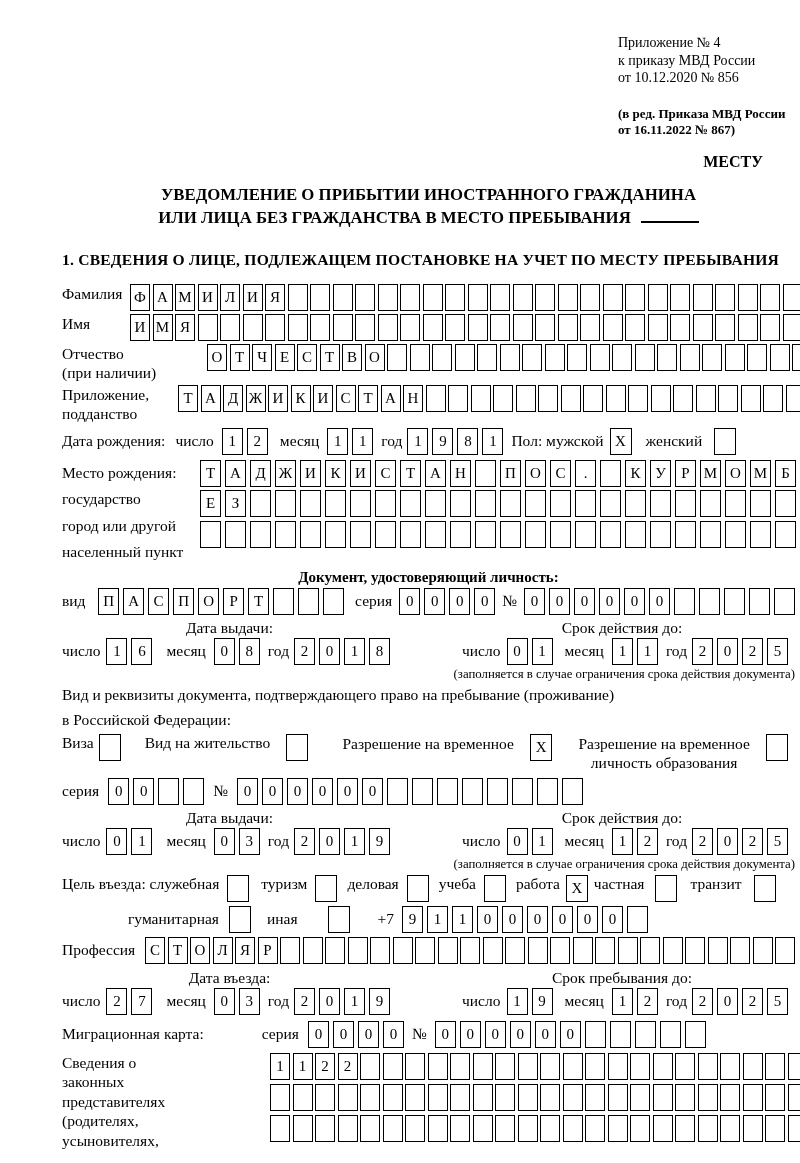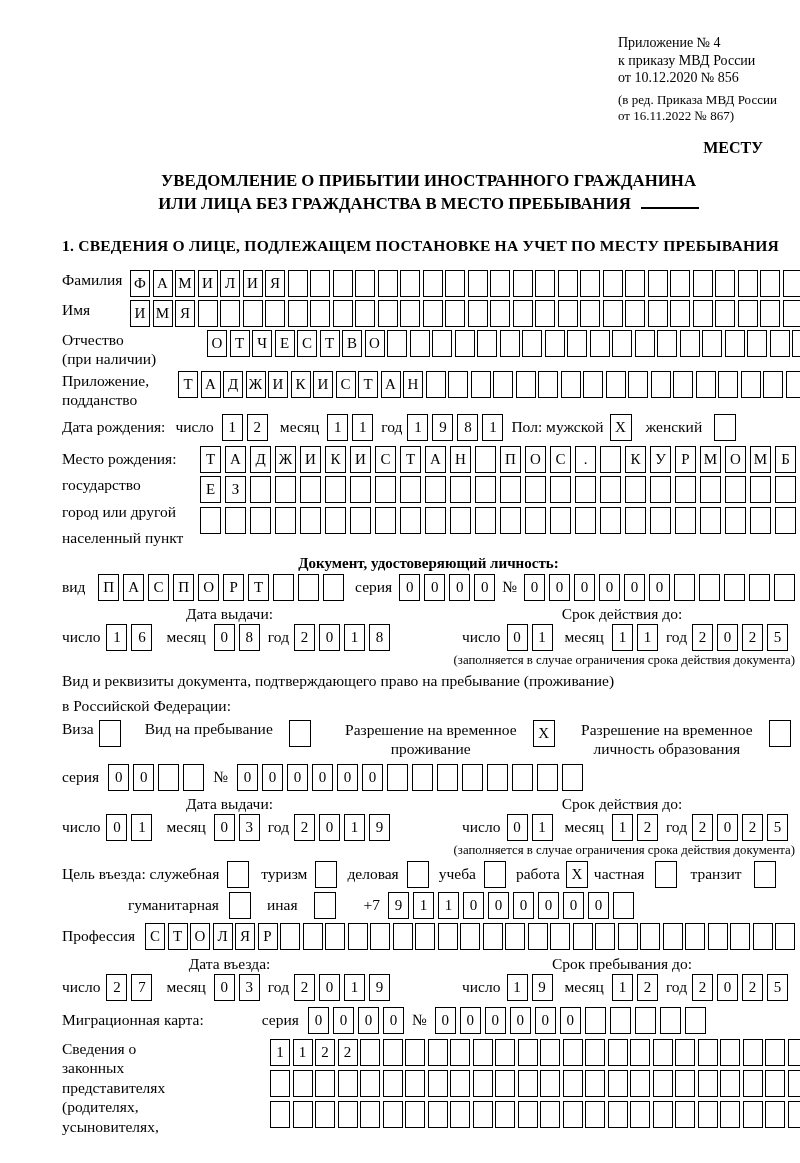--- a/index.html
+++ b/index.html
@@ -1,19 +1,19 @@
 <!DOCTYPE html>
 <html><head>
 <meta charset="utf-8">
 <style>
   html,body{margin:0;padding:0;background:#fff;color:#000;}
   body{width:800px;height:1163px;overflow:hidden;font-family:"Liberation Serif","DejaVu Serif",serif;}
   .page{box-sizing:border-box;width:800px;height:1092px;padding:34px 5px 0 62px;}
   .annex{margin-left:556px;font-size:14px;line-height:17.5px;}
-  .annex .note{font-size:13px;line-height:16.5px;margin-top:5px;}
+  .annex .note{font-size:13px;line-height:16.5px;margin-top:19px;font-weight:bold;}
   .forma{text-align:right;padding-right:32px;font-weight:bold;font-size:16px;margin-top:14px;}
   .title{text-align:center;font-weight:bold;font-size:16.8px;line-height:23px;margin-top:12px;}
   .blank{display:inline-block;width:58px;border-bottom:2px solid #000;height:13px;margin-left:10px;}
   .sec{font-weight:bold;font-size:15.6px;letter-spacing:0.2px;margin-top:22px;white-space:nowrap;}
   .frow{display:flex;align-items:flex-start;margin-top:3px;}
   .lbl{font-size:15.5px;line-height:19px;flex-shrink:0;}
   .cg{display:flex;gap:2.5px;flex-wrap:nowrap;}
   .cg.w{gap:4px;}
   .cell{box-sizing:border-box;flex:none;width:20px;height:27px;border:1.5px solid #000;display:flex;align-items:center;justify-content:center;font-size:15px;}
   .cg.w .cell{width:21px;}
@@ -394,25 +394,24 @@
   </div>
 
   <div class="caption" style="text-align:right;margin-top:2px">(заполняется в случае ограничения срока действия документа)</div>
 
   <div class="t" style="margin-top:4px">Вид и реквизиты документа, подтверждающего право на пребывание (проживание)</div>
   <div class="t" style="margin-top:7px">в Российской Федерации:</div>
 
   <div class="frow" style="margin-top:5px">
     <span class="t" style="margin-right:5px">Виза</span>
     <span class="cb"></span>
-    <span class="t" style="margin-left:24px;margin-right:16px">Вид на пребывание</span>
+    <span class="t" style="margin-left:24px;margin-right:16px">Вид на жительство</span>
     <span class="cb"></span>
     <span class="mlbl" style="margin-left:22px;width:196px">
       <span style="display:block">Разрешение на временное</span>
-      <span style="display:block">проживание</span>
     </span>
     <span class="cb" style="margin-left:4px">X</span>
     <span class="mlbl" style="margin-left:14px;width:196px">
       <span style="display:block">Разрешение на временное</span>
       <span style="display:block">личность образования</span>
     </span>
     <span class="cb" style="margin-left:4px"></span>
   </div>
 
   <div class="frow" style="margin-top:6px;align-items:center">
@@ -483,41 +482,41 @@
           <span class="cell">2</span>
           <span class="cell">0</span>
           <span class="cell">2</span>
           <span class="cell">5</span>
         </span>
     </span>
   </div>
 
   <div class="caption" style="text-align:right;margin-top:2px">(заполняется в случае ограничения срока действия документа)</div>
 
-  <div class="frow" style="align-items:center">
+  <div class="frow" style="">
     <span class="t" style="margin-right:8px">Цель въезда: служебная</span>
     <span class="cb"></span>
     <span class="t" style="margin-left:12px;margin-right:8px">туризм</span>
     <span class="cb"></span>
     <span class="t" style="margin-left:10px;margin-right:8px">деловая</span>
     <span class="cb"></span>
     <span class="t" style="margin-left:10px;margin-right:8px">учеба</span>
     <span class="cb"></span>
     <span class="t" style="margin-left:10px;margin-right:6px">работа</span>
     <span class="cb">X</span>
     <span class="t" style="margin-left:6px;margin-right:10px">частная</span>
     <span class="cb"></span>
     <span class="t" style="margin-left:14px;margin-right:12px">транзит</span>
     <span class="cb"></span>
   </div>
 
   <div class="frow" style="margin-top:4px;align-items:center;margin-left:66px">
     <span class="t" style="margin-right:10px">гуманитарная</span>
     <span class="cb"></span>
-    <span class="t" style="margin-left:16px;margin-right:16px">иная</span>
+    <span class="t" style="margin-left:16px;margin-right:30px">иная</span>
     <span class="cb"></span>
     <span class="t" style="margin-left:28px;margin-right:8px">+7</span>
     <span class="cg w">
         <span class="cell">9</span>
         <span class="cell">1</span>
         <span class="cell">1</span>
         <span class="cell">0</span>
         <span class="cell">0</span>
         <span class="cell">0</span>
         <span class="cell">0</span>

